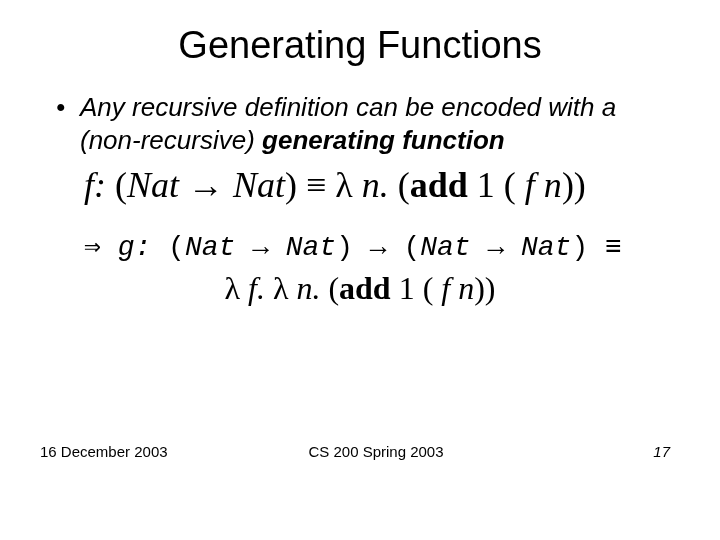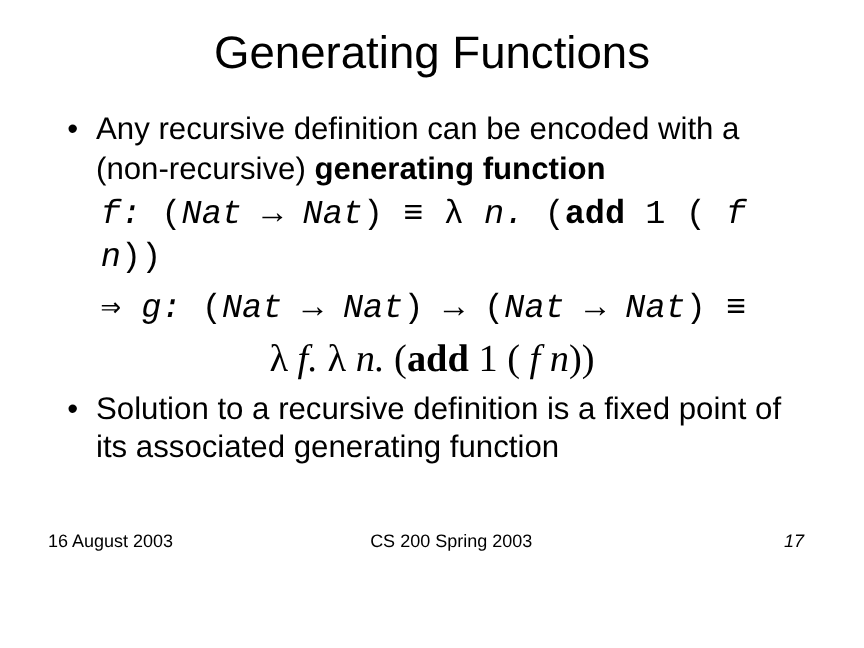--- a/index.html
+++ b/index.html
@@ -1,22 +1,22 @@
 <!DOCTYPE html>
 <html><head>
 <meta charset="utf-8">
 <style>
   * { margin: 0; padding: 0; box-sizing: border-box; }
   html, body { width: 720px; height: 540px; background: #fff; font-family: Arial, Helvetica, sans-serif; color: #000; }
   .slide { width: 720px; height: 488px; position: relative; padding: 24px 50px 0 50px; }
   .title { font-size: 38px; text-align: center; margin-bottom: 24px; font-weight: 400; }
   .bullets { list-style: none; }
-  .bullets > li { font-size: 26px; line-height: 1.25; margin-bottom: 6px; padding-left: 30px; position: relative; }
+  .bullets > li { font-size: 26px; line-height: 1.25; margin-bottom: 6px; padding-left: 30px; position: relative; font-style: italic; }
   .bullets > li::before { content: "•"; position: absolute; left: 6px; top: 0; }
-  .math-block { font-family: Liberation Mono, monospace; font-style: italic; font-size: 28px; line-height: 1.3; margin: 6px 0 4px 34px; }
+  .math-block { font-family: Liberation Serif, serif; font-style: italic; font-size: 36px; line-height: 1.3; margin: 6px 0 20px 34px; }
   .math-block .up { font-style: normal; }
   .math-block .bold { font-weight: bold; font-style: normal; }
   .math-sub { font-family: Liberation Mono, monospace; font-style: italic; font-size: 28px; line-height: 1.35; margin-left: 34px; }
   .math-sub .up { font-style: normal; }
   .math-sub2 { font-family: "Times New Roman", Times, serif; font-style: italic; font-size: 32px; line-height: 1.35; text-align: center; margin-bottom: 4px; }
   .math-sub2 .up { font-style: normal; }
   .math-sub2 .bold { font-weight: bold; font-style: normal; }
   strong.gen { font-weight: bold; }
   .footer { position: absolute; bottom: 28px; left: 0; width: 720px; display: flex; justify-content: space-between; padding: 0 50px 0 40px; font-size: 15px; }
   .footer .center { position: absolute; left: 0; width: 720px; text-align: center; padding-left: 32px; }
@@ -40,23 +40,20 @@
   </div>
 
   <div class="math-sub">
     <span class="up">⇒ </span><span>g: </span><span class="up">(</span><span>Nat </span><span class="up">→ </span><span>Nat</span><span class="up">) </span><span class="up">→ </span><span class="up">(</span><span>Nat </span><span class="up">→ </span><span>Nat</span><span class="up">) </span><span class="up">≡</span>
   </div>
 
   <div class="math-sub2">
     <span class="up">λ </span><span>f. </span><span class="up">λ </span><span>n. </span><span class="up">(</span><span class="bold">add</span><span class="up"> 1 ( </span><span>f n</span><span class="up">))</span>
   </div>
 
-  <ul class="bullets">
-    <li>Solution to a recursive definition is a fixed point of its associated generating function</li>
-  </ul>
 
   <div class="footer">
-    <span>16 August 2003</span>
+    <span>16 December 2003</span>
     <span class="center">CS 200 Spring 2003</span>
     <span class="right">17</span>
   </div>
 
 </div>
 
 </body></html>

